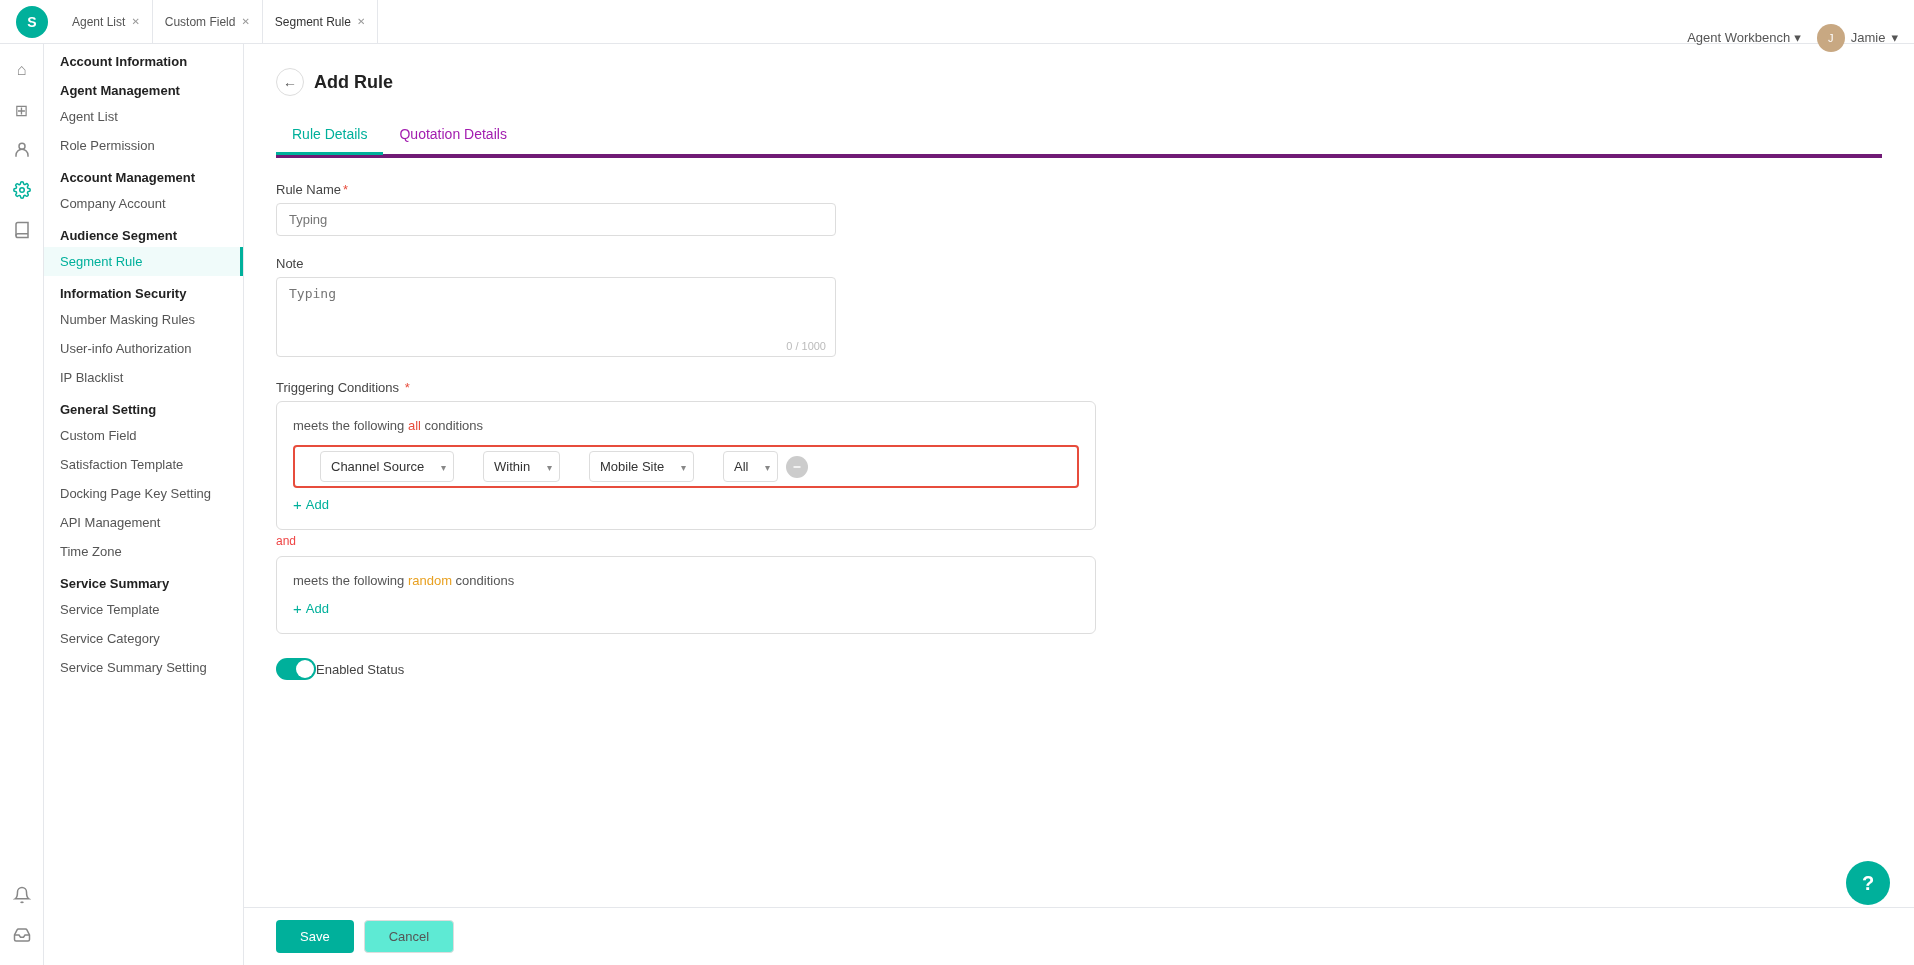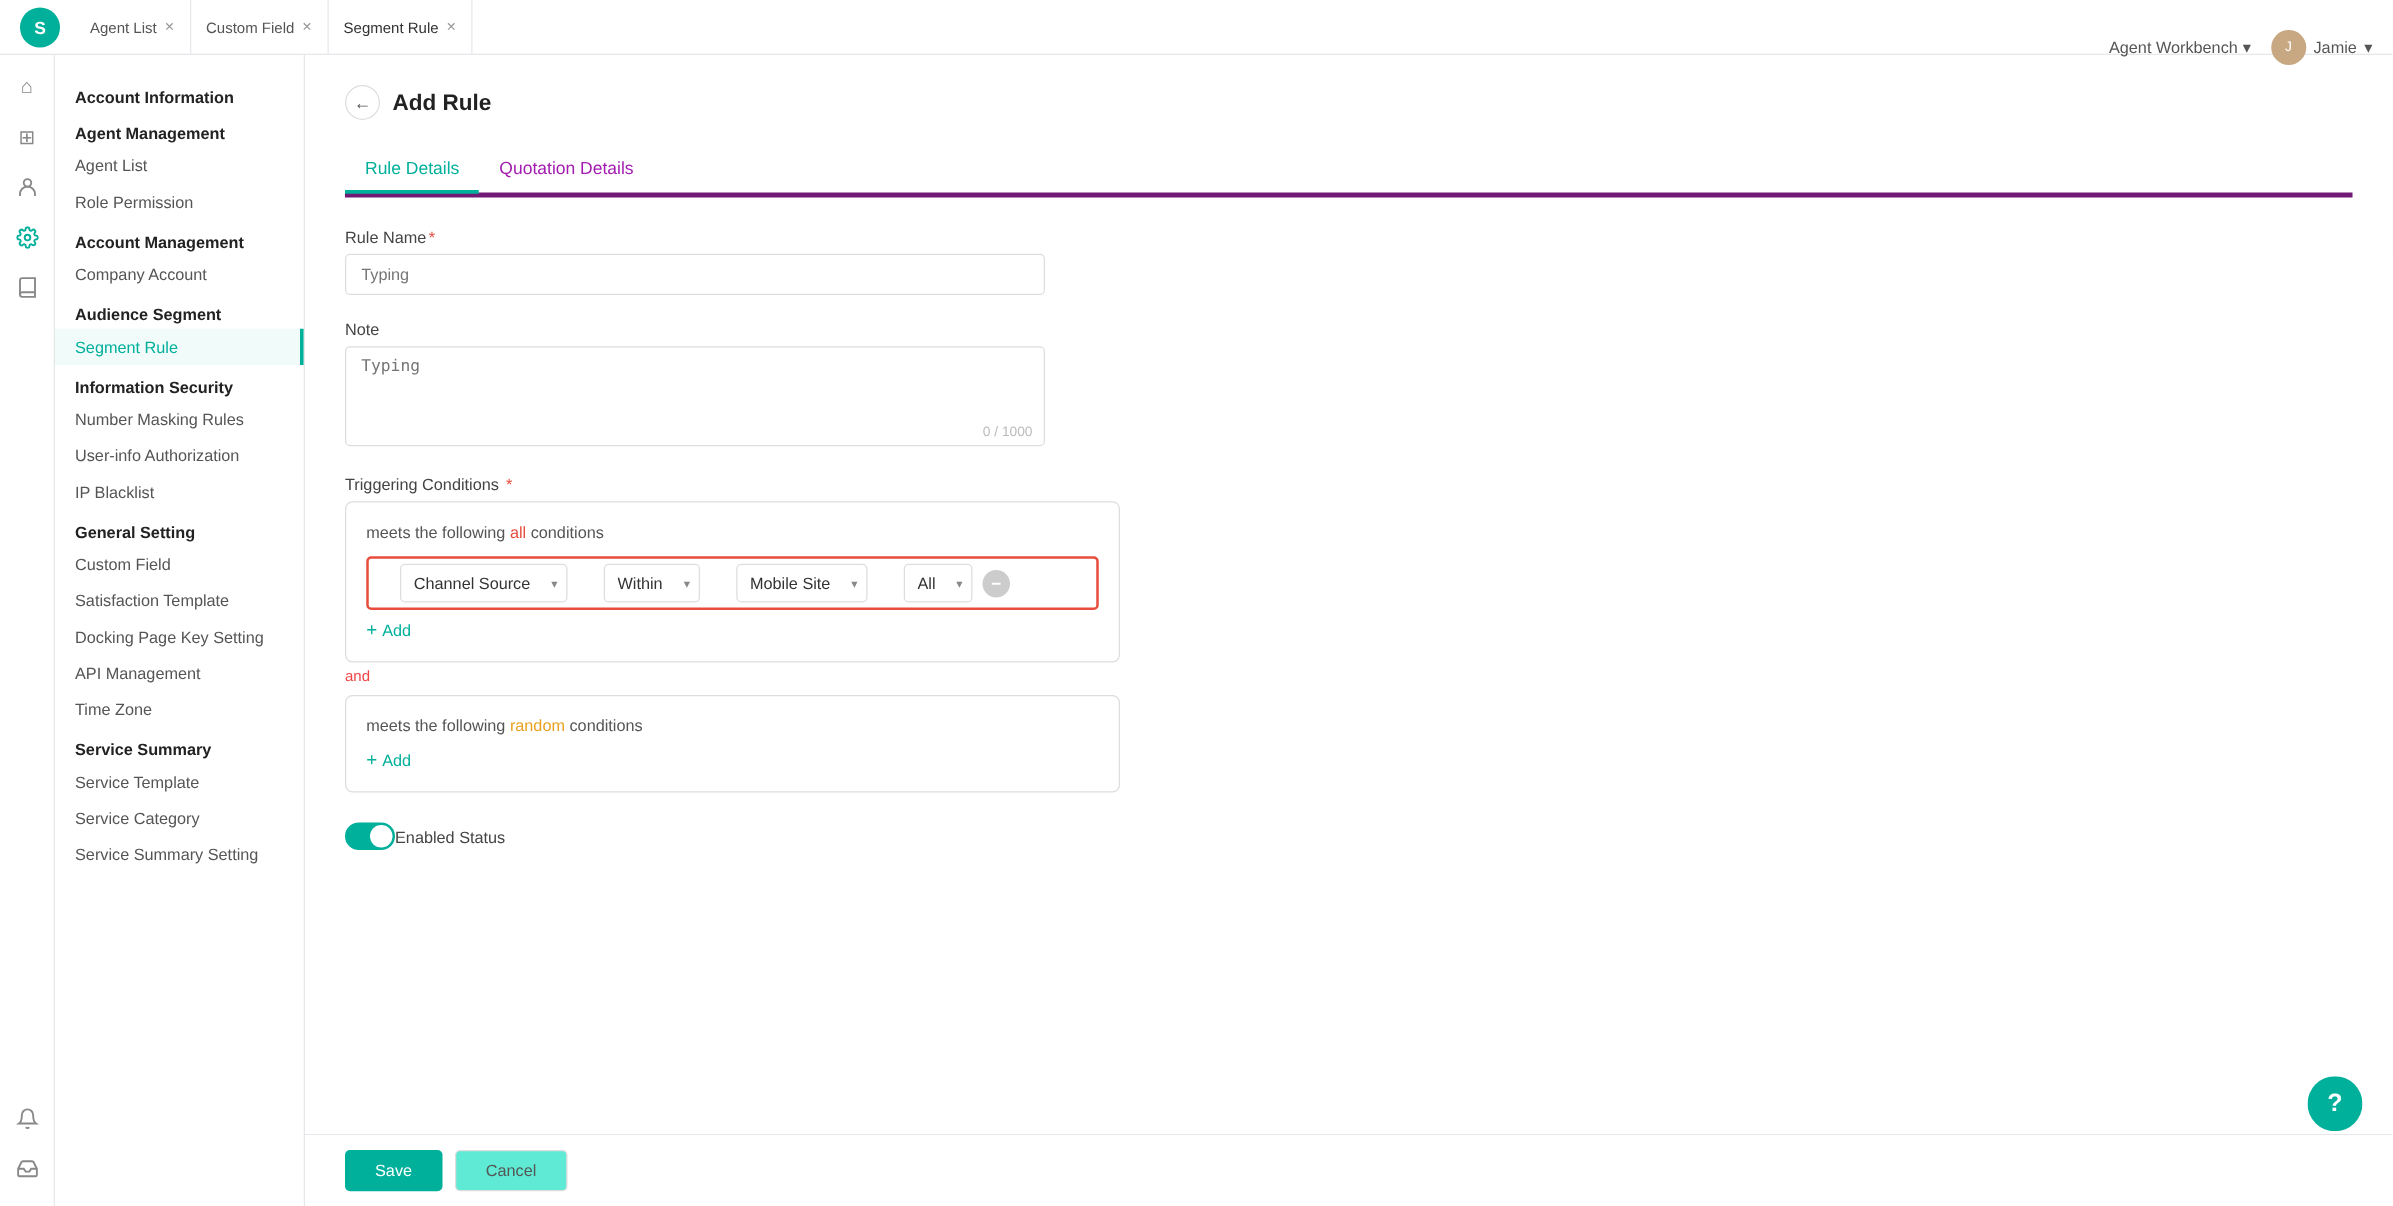--- a/index.html
+++ b/index.html
@@ -42,21 +42,21 @@
       color: #888; cursor: pointer; font-size: 16px;
     }
     .icon-bar-item.active { color: #00b09b; }
     .icon-bar-bottom {
       position: absolute; bottom: 12px;
       display: flex; flex-direction: column; align-items: center; gap: 4px;
     }
 
     
     .sidebar {
-      position: fixed; top: 44px; left: 44px; bottom: 0; width: 200px;
+      position: fixed; top: 28px; left: 44px; bottom: 0; width: 200px;
       background: #fff; border-right: 1px solid #e5e7eb;
       overflow-y: auto; padding: 16px 0; z-index: 98;
     }
     .sidebar-section-title {
       font-size: 13px; font-weight: 600; color: #222;
       padding: 10px 16px 4px;
     }
     .sidebar-item {
       padding: 7px 16px; font-size: 13px; color: #555; cursor: pointer;
     }
@@ -100,21 +100,21 @@
       border: 1px solid #ddd; border-radius: 4px;
       font-size: 13px; color: #aaa; resize: none; outline: none; background: #fff;
       position: relative;
     }
     .textarea-wrap { position: relative; width: 560px; }
     .char-count { position: absolute; bottom: 8px; right: 10px; font-size: 11px; color: #bbb; }
 
     
     .conditions-section { margin-bottom: 20px; }
     .condition-box {
-      border: 1px solid #ddd; border-radius: 6px; padding: 16px; width: 620px;
+      border: 1px solid #ddd; border-radius: 6px; padding: 16px; width: 820px;
     }
     .meets-line { font-size: 13px; color: #555; margin-bottom: 12px; }
     .meets-line span.all { color: #e74c3c; font-weight: 500; }
     .meets-line span.random { color: #e8a020; font-weight: 500; }
 
     .condition-row {
       display: flex; align-items: center; gap: 8px; margin-bottom: 8px;
     }
     .condition-row-highlighted {
       border: 2px solid #e74c3c; border-radius: 4px; padding: 4px;

